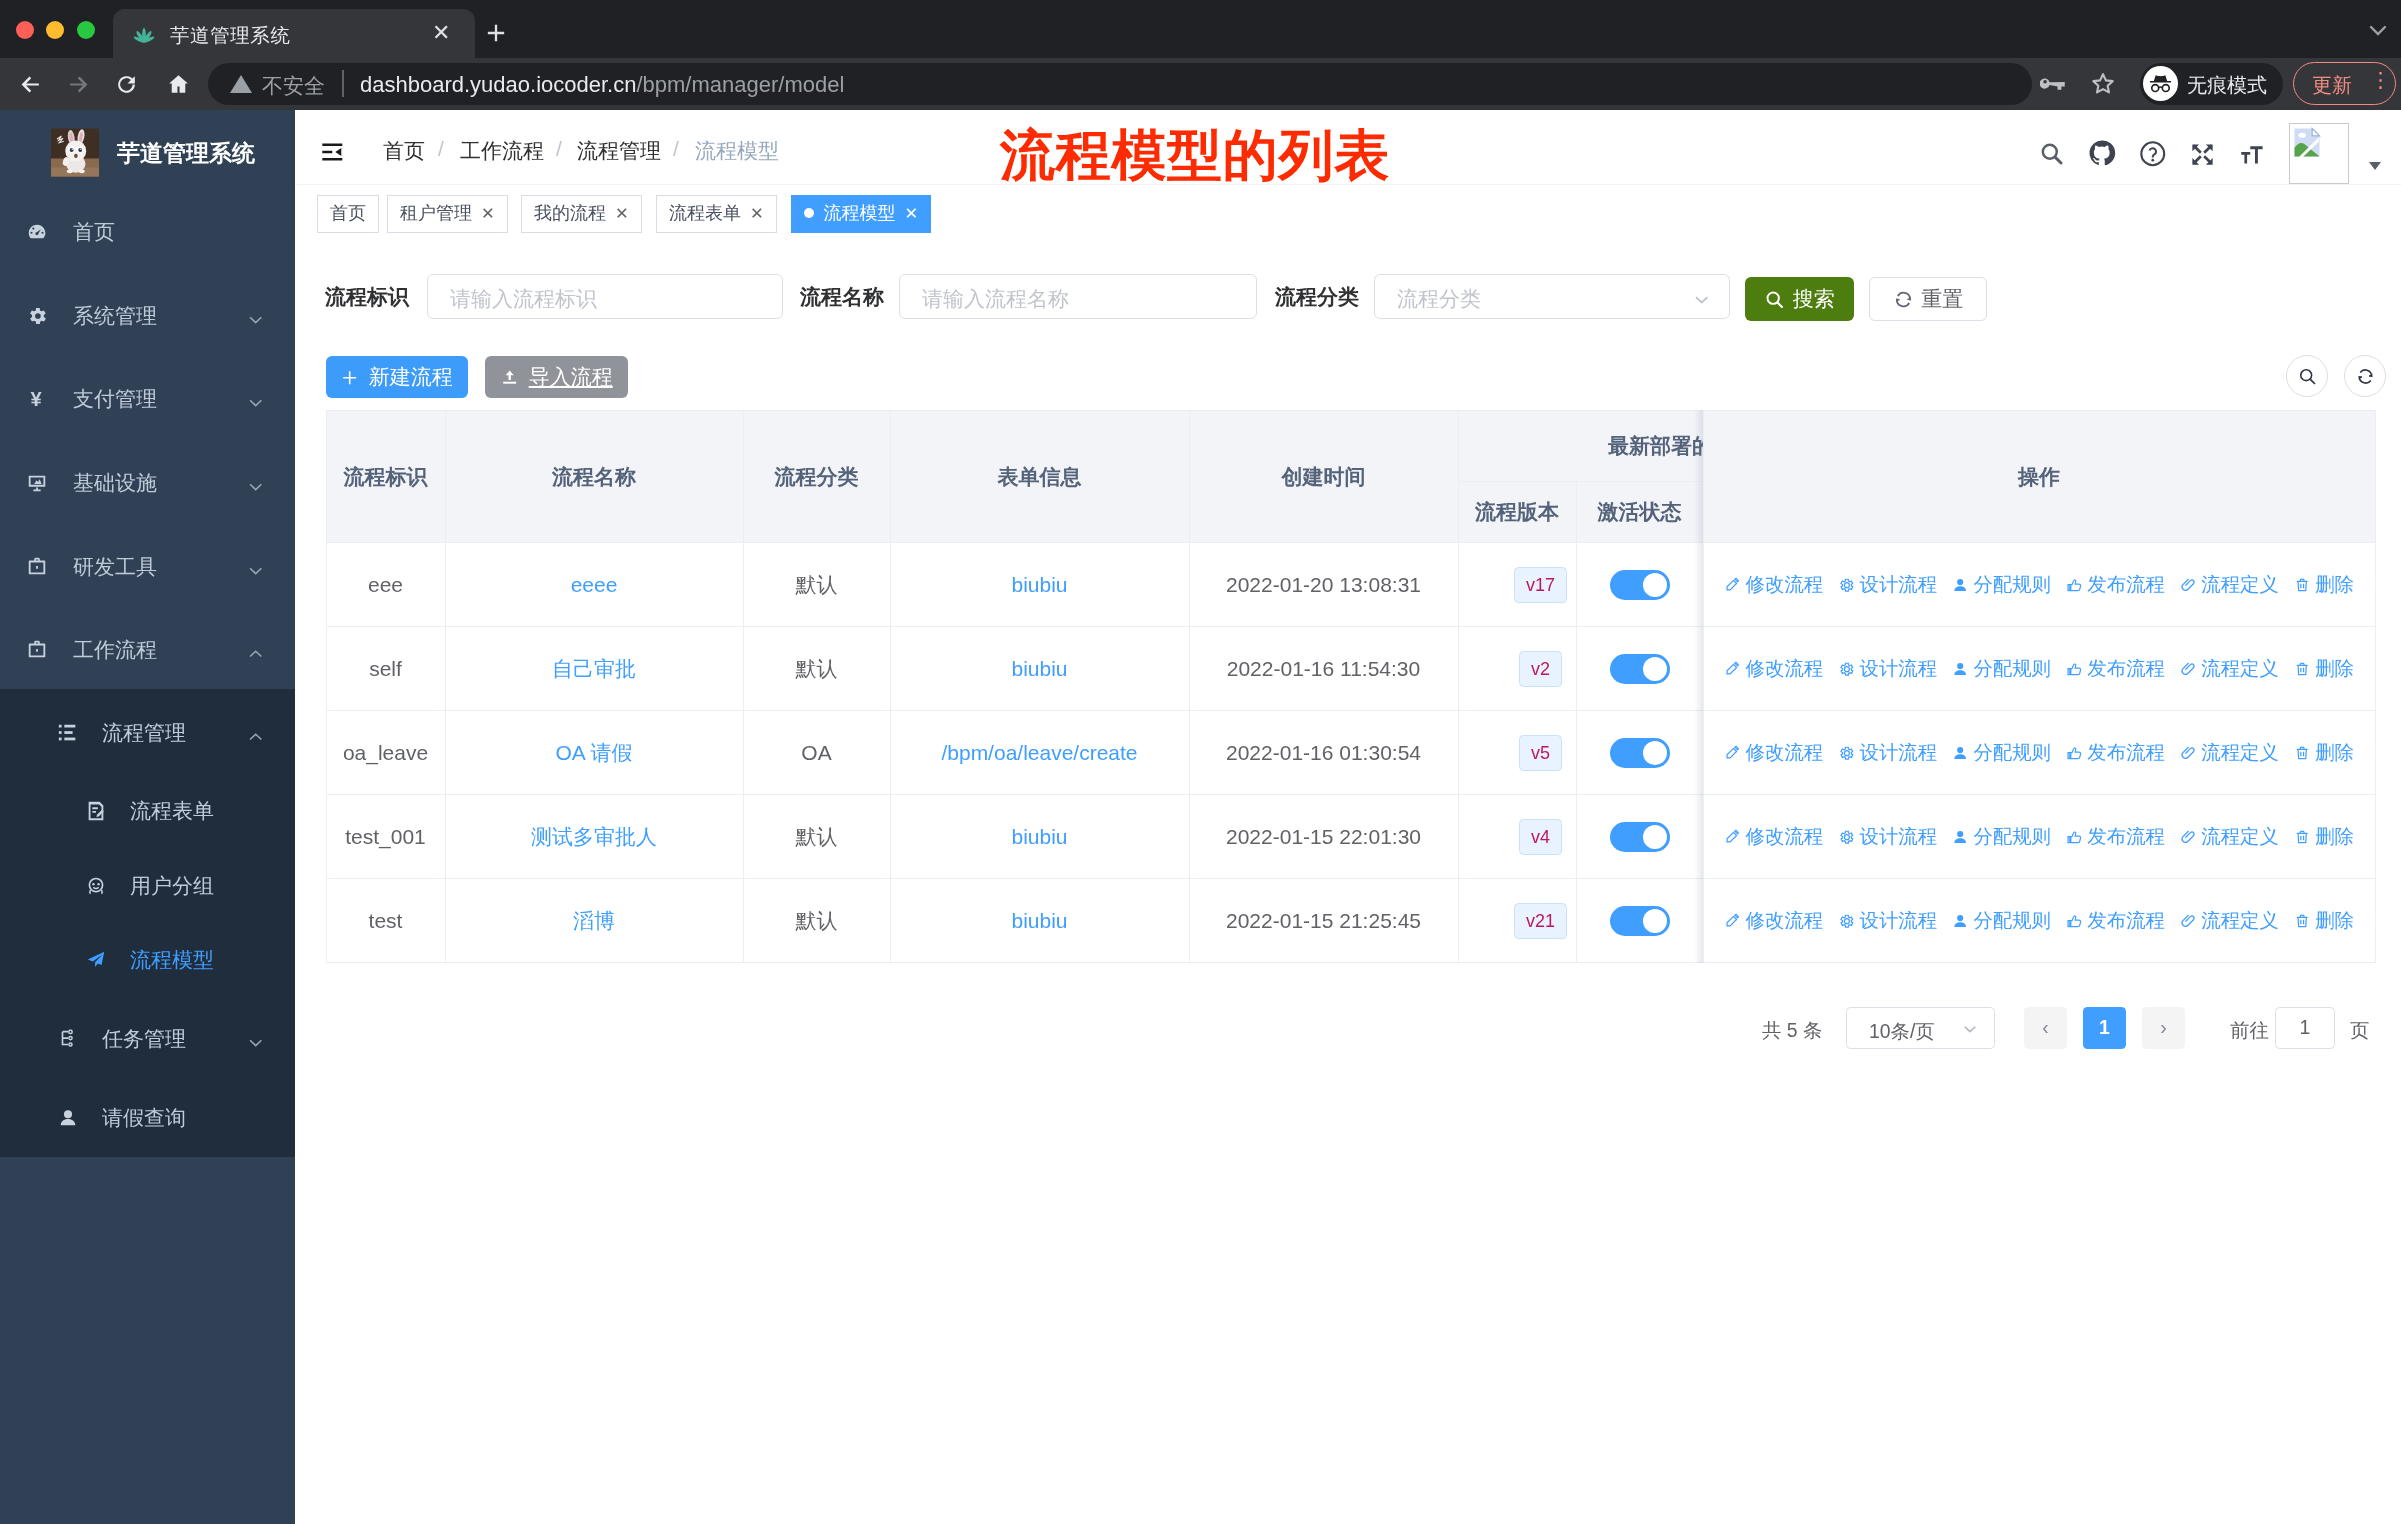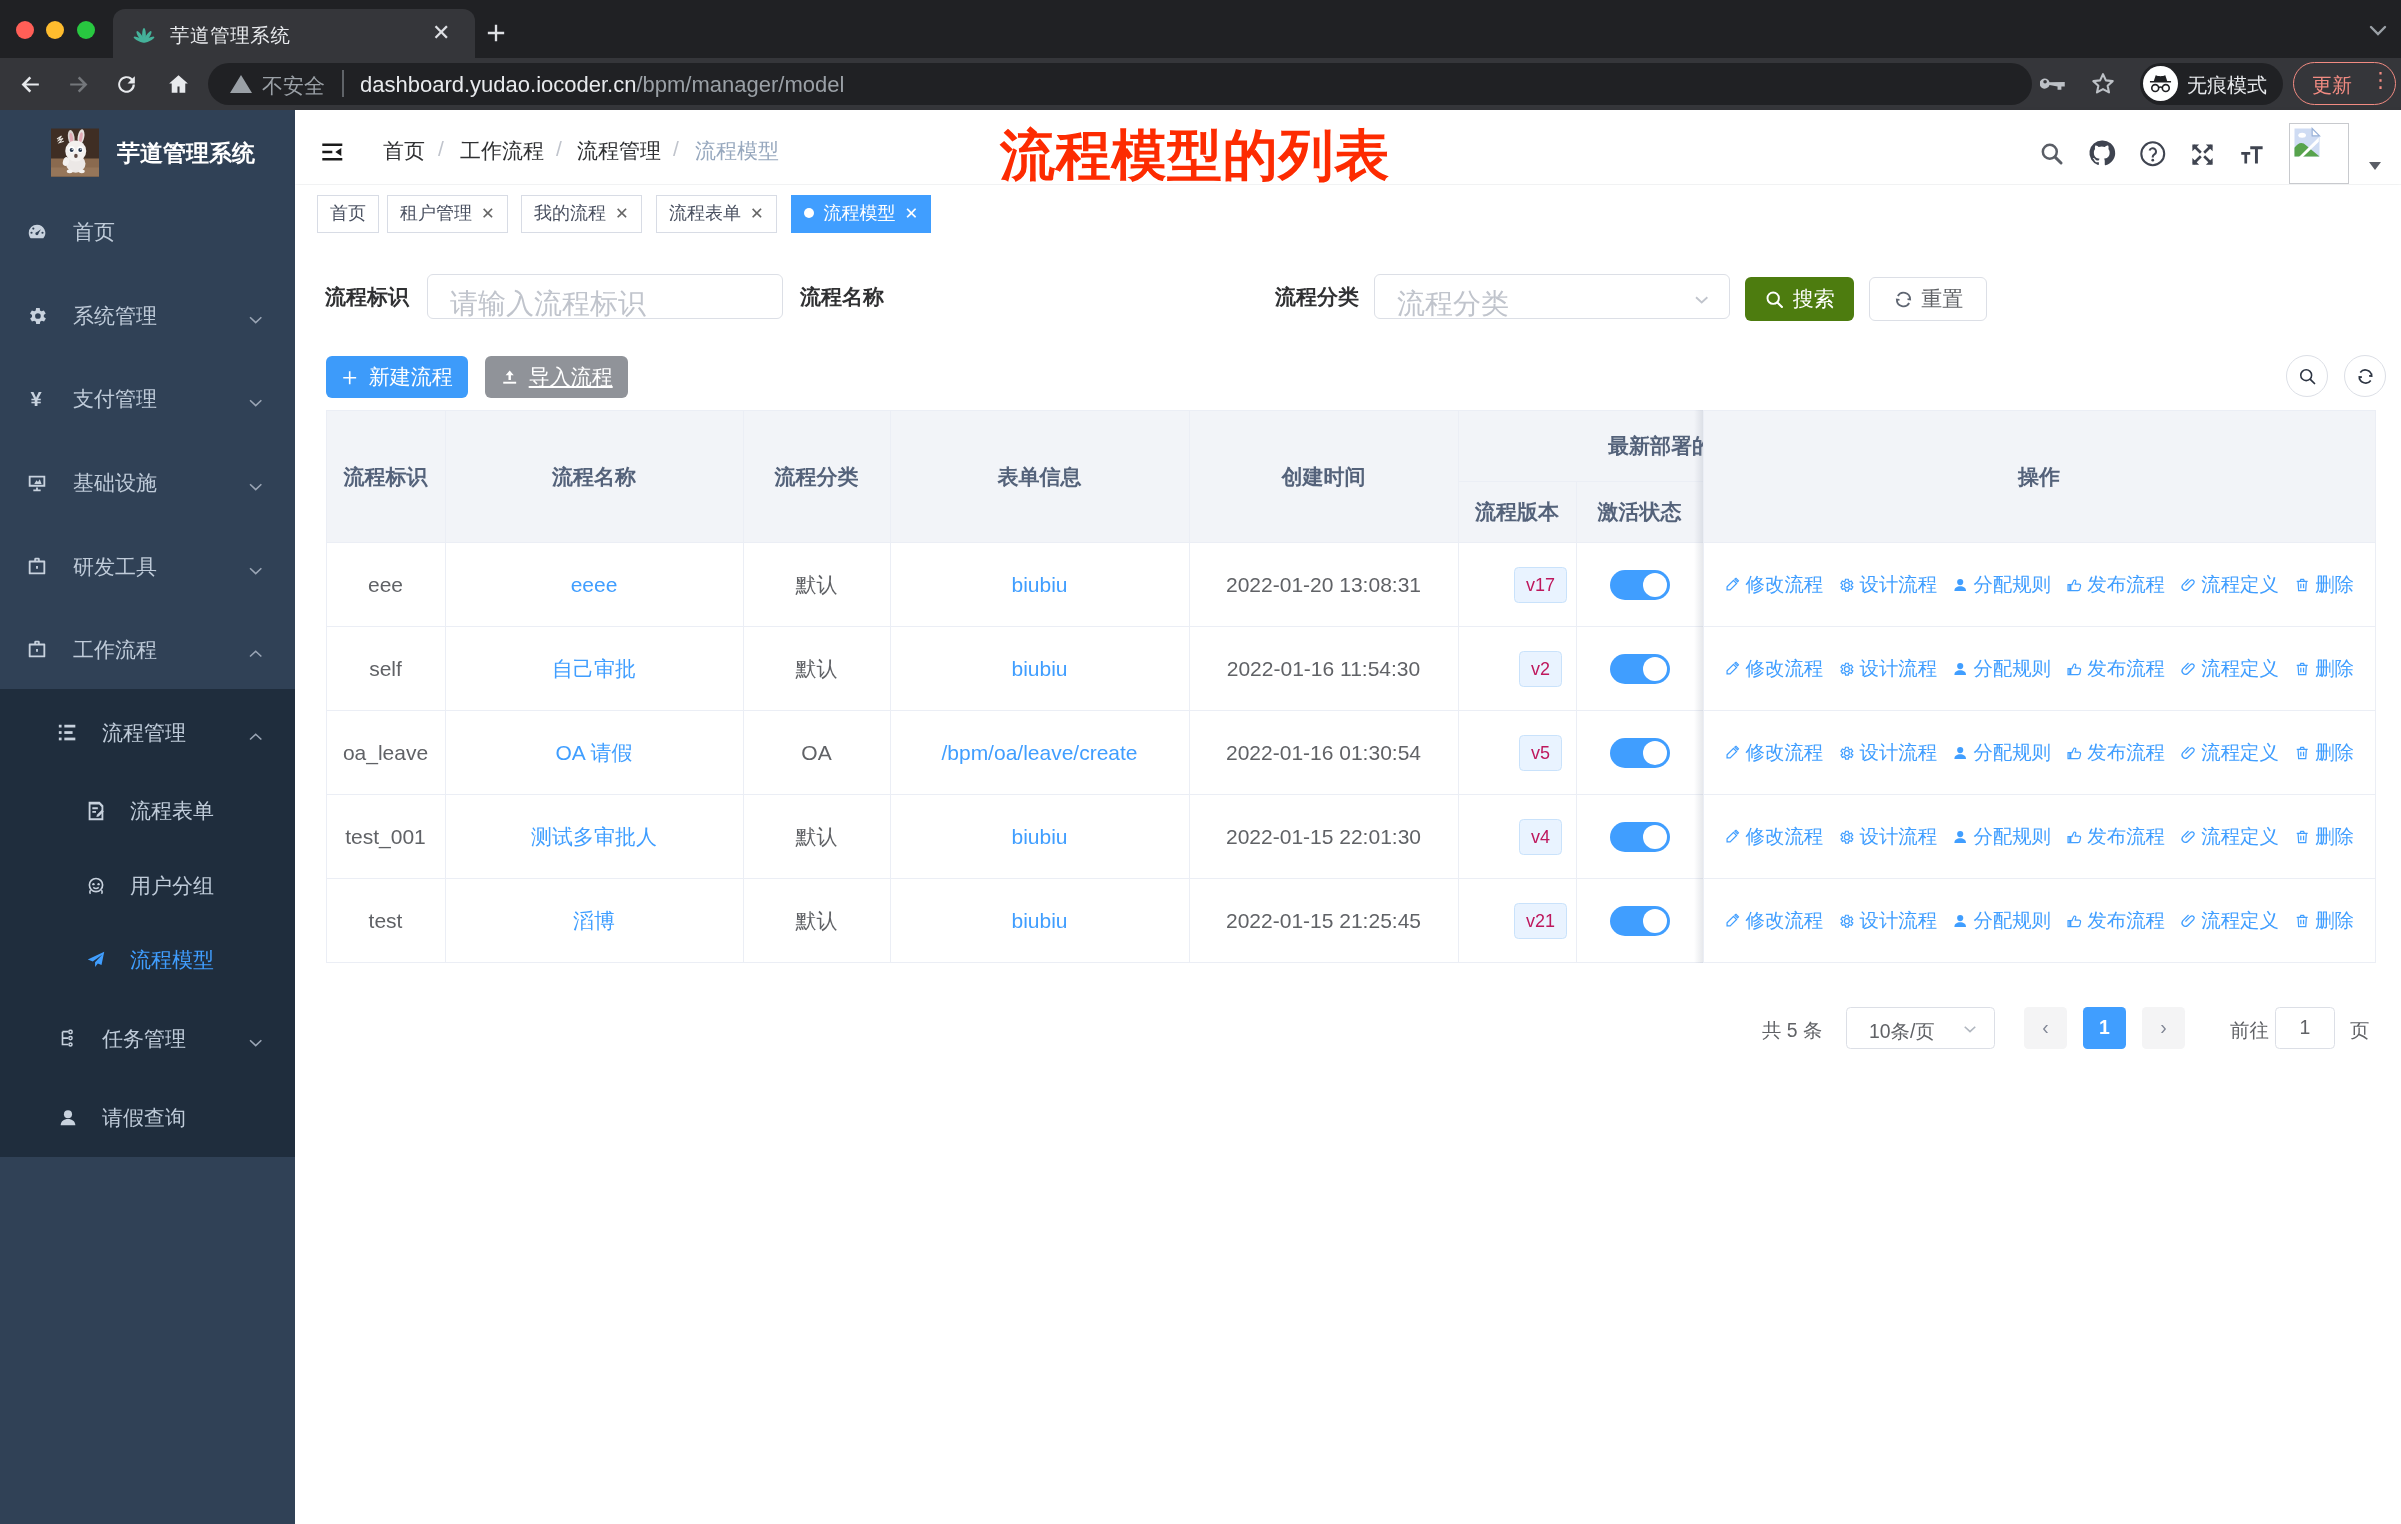--- a/index.html
+++ b/index.html
@@ -58,21 +58,21 @@
 .tag .x { display:inline-block; margin-left:9px; color:#666; font-size:16.4px; }
 .tag.on { background:#409eff; border-color:#409eff; color:#fff; }
 .tag.on .dot { display:inline-block; width:10.4px; height:10.4px; background:#fff; border-radius:50%; margin-right:9px; position:relative; top:-1.5px; }
 .tag.on .x { color:#fff; }
 
 #anno { position:absolute; left:1000px; top:119px; font-size:55px; font-weight:bold; color:#fd2b01; letter-spacing:0.7px; }
 
 #content { position:absolute; left:295px; top:238px; width:2107px; height:1286px; background:#fff; }
 .flabel { position:absolute; top:45px; font-size:21px; font-weight:bold; color:#303133; }
 .finput { position:absolute; top:36px; height:45px; border:1.5px solid #dcdfe6; border-radius:6px; background:#fff; }
-.finput .ph { position:absolute; left:22px; top:10.4px; font-size:28px; color:#c0c4cc; }
+.finput .ph { position:absolute; left:22px; top:10.4px; font-size:21px; color:#c0c4cc; }
 .fsel .chev { position:absolute; right:18px; top:15px; }
 .btn { position:absolute; border-radius:6px; font-size:21px; text-align:center; }
 #btn-search { left:1450px; top:39px; width:109px; height:44px; background:#4d7c0f; color:#fff; line-height:44px; }
 #btn-reset { left:1574px; top:39px; width:118px; height:44px; background:#fff; border:1.5px solid #dcdfe6; color:#606266; line-height:41px; }
 #btn-new { left:30.5px; top:118px; width:142px; height:42px; background:#3d9bfa; color:#fff; line-height:42px; }
 #btn-import { left:190px; top:118px; width:143px; height:42px; background:#909399; color:#fff; line-height:42px;text-decoration:underline; }
 .cbtn { position:absolute; top:117px; width:42px; height:42px; border:1.5px solid #dcdfe6; border-radius:50%; background:#fff; }
 
 #tbl { position:absolute; left:30.5px; top:172px; width:2050px; border-collapse:collapse; table-layout:fixed; font-size:21px; color:#606266; }
 #tbl th, #tbl td { border:1.5px solid #ebeef5; text-align:center; font-weight:normal; overflow:hidden; padding:0; }
@@ -365,20 +365,23 @@
   <div class="tag on" style="left:496px"><span class="dot"></span>流程模型<span class="x">✕</span></div>
 </div>
 <div id="anno">流程模型的列表</div>
 
 <div id="content">
   <span class="flabel" style="left:30px">流程标识</span>
   <div class="finput" style="left:132px;width:356px">
       <span class="ph">请输入流程标识</span>
     </div>
   <span class="flabel" style="left:505px">流程名称</span>
+  <div class="finput" style="left:604px;width:358px">
+      <span class="ph">请输入流程名称</span>
+    </div>
   <span class="flabel" style="left:980px">流程分类</span>
   <div class="finput fsel" style="left:1079px;width:356px">
       <span class="ph">流程分类</span>
     <svg class="chev" width="19.4" height="19.4" viewBox="0 0 24 24">
         <path d="M5 9 L12 15.5 L19 9" stroke="#c0c4cc" stroke-width="2.2" fill="none"></path>
       </svg>
   </div>
   <div class="btn" id="btn-search"><svg style="vertical-align:-3.7px;margin-right:7.4px" width="21" height="21" viewBox="0 0 24 24">
         <circle cx="10.5" cy="10.5" r="6.5" fill="none" stroke="#fff" stroke-width="2.2"></circle>
         <path d="M15.3 15.3 L20.5 20.5" stroke="#fff" stroke-width="2.4" stroke-linecap="round"></path>

